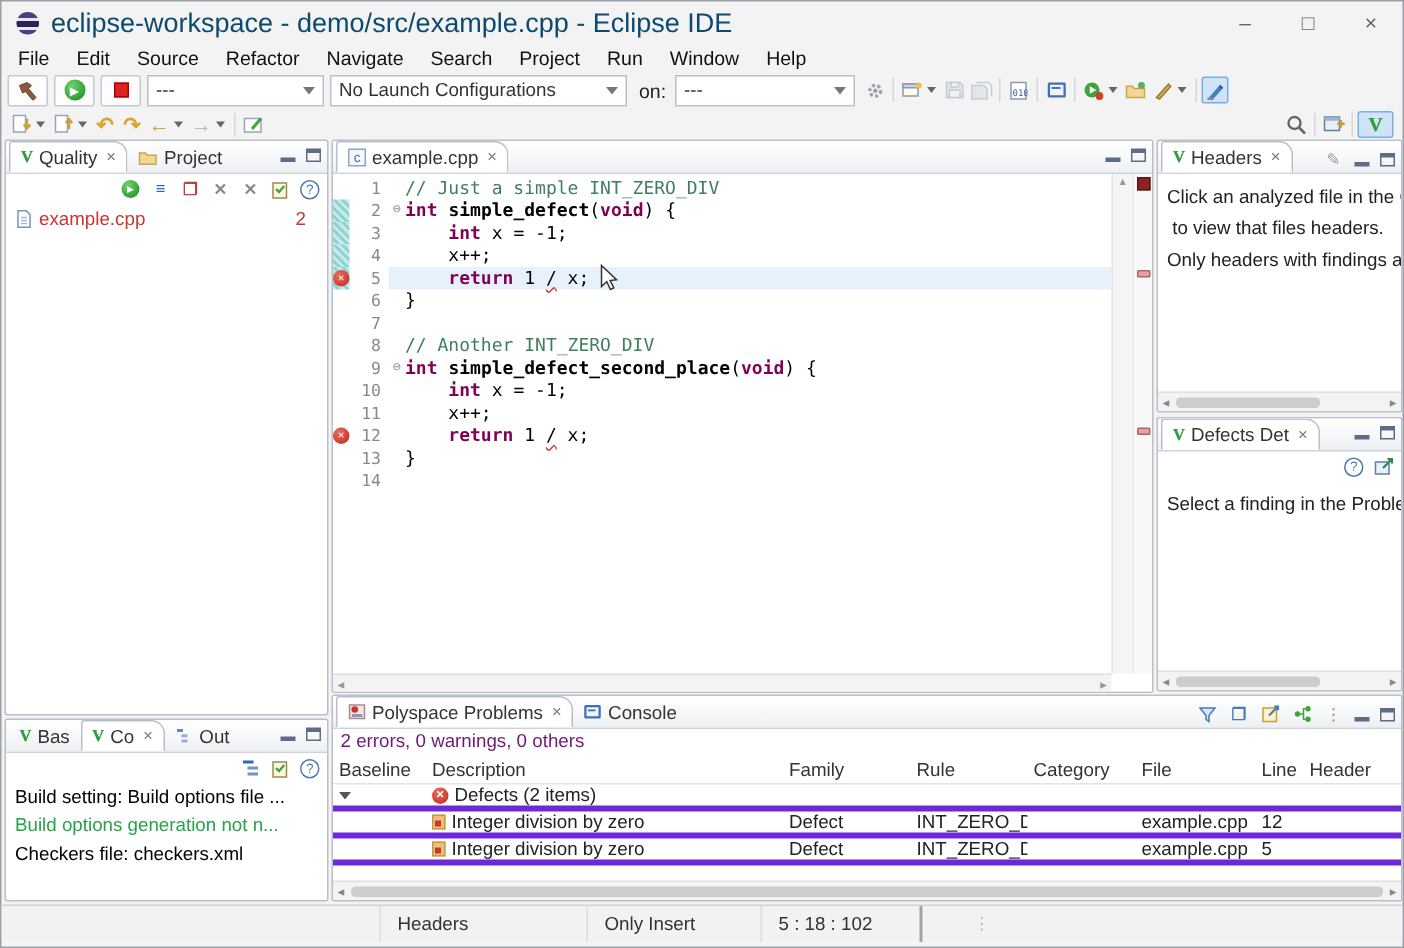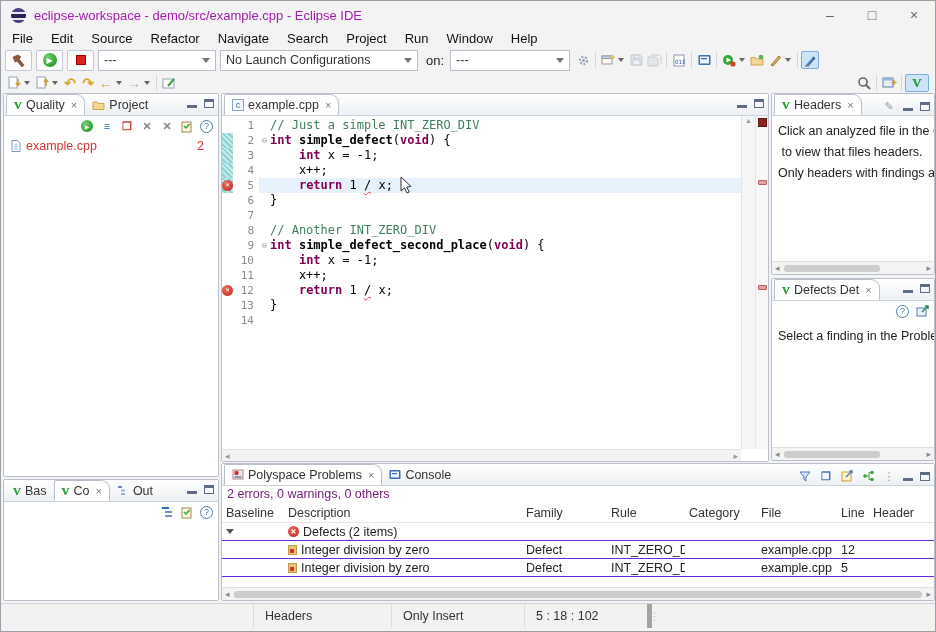--- a/index.html
+++ b/index.html
@@ -6,21 +6,21 @@
   html,body { background:#e8e8e8; }
   .root {
     position:relative; width:936px; height:632px;
     background:#f3f3f4; border:1px solid #9aa0a8; overflow:hidden;
     font-family:"Liberation Sans", sans-serif; font-size:13px; color:#222;
   }
   
   .titlebar { height:28px; display:flex; align-items:center; padding-left:10px; }
   .app-icon { width:15px; height:15px; border-radius:50%; margin-right:8px;
     background:linear-gradient(#4a4080 0 4px,#e8e8f4 4px 6px,#2c2255 6px 10px,#e8e8f4 10px 12px,#4a4080 12px 15px); }
-  .title-text { font-size:13px; color:#a21caf; }
+  .title-text { font-size:18px; color:#0c4a6e; }
   .win-controls { margin-left:auto; display:flex; }
   .win-controls span { width:42px; text-align:center; color:#666; font-size:14px; line-height:28px; }
   
   .menubar { height:19px; display:flex; align-items:center; padding-left:2px; }
   .menu-item { padding:0 9px; font-size:13px; color:#111; }
   
   .toolbar1 { height:24px; display:flex; align-items:center; padding-left:4px; }
   .tbtn { width:27px; height:21px; border:1px solid #c3c9d4; border-radius:2px; background:#fdfdfd;
           display:flex; align-items:center; justify-content:center; margin-right:4px; }
   .circle-green { width:14px; height:14px; border-radius:50%; background:radial-gradient(circle at 35% 30%, #6fd06f, #188a18);
@@ -88,21 +88,21 @@
              display:flex; align-items:center; padding:0 3px; color:#888; font-size:9px; }
   .hthumb { height:7px; background:#cdcdcd; border-radius:3px; margin:0 4px; }
   .cursor-svg { position:absolute; pointer-events:none; }
   
   .info-text { padding:5px 6px; font-size:12.5px; color:#222; line-height:21px; white-space:pre; overflow:hidden; }
   
   .bl-line { font-size:12.5px; line-height:19px; padding-left:6px; white-space:nowrap; overflow:hidden; }
   
   .pp-summary { height:17px; font-size:12.5px; padding:1px 0 0 5px; color:#701a75; }
   .pp-table { font-size:12.5px; }
-  .pp-row { display:flex; height:18px; align-items:center; border-bottom:1px solid #6d28d9; }
+  .pp-row { display:flex; height:18px; align-items:center; border-bottom:4px solid #6d28d9; }
   .pp-row.header { height:20px; border-bottom:1px solid #e4e4e4; color:#333; }
   .pcell { padding:0 4px; overflow:hidden; white-space:nowrap; flex:none; display:flex; align-items:center; gap:4px; }
   .defect-ico { width:9px; height:10px; background:#ecc37a; border:1px solid #c49a45; position:relative; flex:none; }
   .defect-ico::after { content:''; position:absolute; left:1px; bottom:1px; width:4px; height:4px; background:#cc3430; }
   .err-badge-inline { width:11px; height:11px; border-radius:50%; flex:none;
     background:radial-gradient(circle at 35% 30%, #e86a5e, #c4271c); color:#fff; font-size:7px; line-height:11px; text-align:center; font-weight:bold; }
   .grp-chev { width:0; height:0; border-left:4px solid transparent; border-right:4px solid transparent; border-top:5px solid #555; }
   
   .statusbar { position:absolute; left:0; right:0; top:602px; height:24px; background:#f2f2f3; border-top:1px solid #d2d2d2; }
   .st-cell { position:absolute; top:0; height:24px; line-height:24px; padding-left:11px; font-size:12.5px; color:#333;
@@ -466,20 +466,25 @@
           </svg>
       </span>
       <span class="pti">
         <svg width="12" height="13">
             <rect x="1" y="2" width="9" height="10" fill="#fdf6e0" stroke="#9a8a55"></rect>
             <path d="M3 6 l2 2 3.5 -4" fill="none" stroke="#3aa63a" stroke-width="1.5"></path>
           </svg>
       </span>
       <span class="help-circ">?</span>
     </div>
+    <div id="bl-lines">
+        <div class="bl-line" style="color: rgb(0, 0, 0);">Build setting: Build options file ...</div>
+        <div class="bl-line" style="color: rgb(39, 163, 72);">Build options generation not n...</div>
+        <div class="bl-line" style="color: rgb(0, 0, 0);">Checkers file: checkers.xml</div>
+      </div>
   </div>
 
   <div class="panel" style="left:220px; top:462px; width:714px; height:138px;">
     <div class="tabbar" id="pp-tabs">
       <div class="tab active">
           <span class="ic">
             <svg width="12" height="11">
               <rect x="1" y="1" width="10" height="9" fill="#f2e6e6" stroke="#aa8888"></rect>
               <circle cx="4.5" cy="4" r="2.2" fill="#cc3333"></circle>
               <rect x="2.5" y="7" width="7" height="2" fill="#8899bb"></rect>
@@ -581,17 +586,17 @@
     <div class="hscroll2">
       <span>◂</span>
       <span class="hthumb" style="flex:1"></span>
       <span>▸</span>
     </div>
   </div>
 
   <div class="statusbar">
     <span class="st-cell" style="left:252px; width:138px;">Headers</span>
     <span class="st-cell" style="left:390px; width:132px;">Only Insert</span>
-    <span class="st-cell" style="left:523px; width:128px; border-right:5px solid #a3a3a3">5 : 18 : 102</span>
+    <span class="st-cell" style="left:506px; width:108px; border-right:2px solid #a3a3a3">5 : 18 : 102</span>
     <span class="st-dots">⋮</span>
   </div>
 
 </div>
 
 </body></html>

